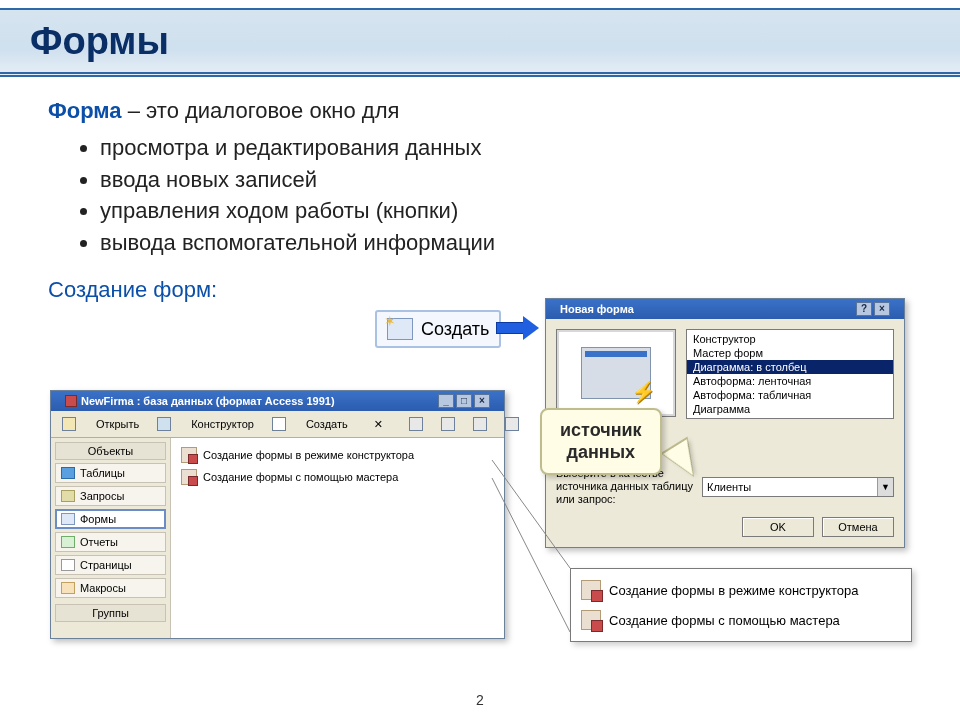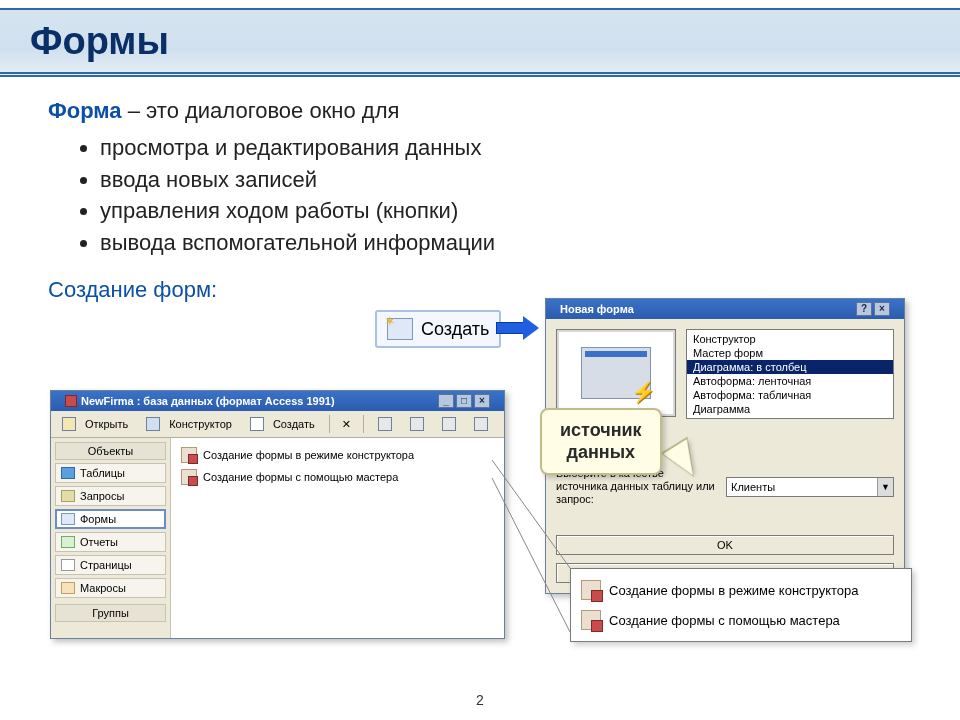--- a/index.html
+++ b/index.html
@@ -49,21 +49,21 @@
     width: 16px; height: 14px; background:#b7c7e0;
     border:1px solid #5b7599; font-size:10px; line-height:12px;
     text-align:center; color:#1a2a44;
   }
   .toolbar {
     display:flex; align-items:center; gap:4px;
     padding:3px 4px; background:#ece9d8;
     border-bottom:1px solid #b4aea0; font-size:11px;
   }
   .tb-btn {
-    display:inline-flex; align-items:center; gap:9px;
+    display:inline-flex; align-items:center; gap:20px;
     padding:2px 6px; border:1px solid transparent; border-radius:2px;
   }
   .tb-ico { width:14px; height:14px; display:inline-block; border:1px solid #6d819a; background:#fff; }
   .tb-sep { width:1px; height:18px; background:#b4aea0; margin:0 3px; }
 
   .db-body { display:flex; height: 200px; }
   .nav-col {
     width: 120px; background:#ece9d8; border-right:1px solid #c7c2b4;
     padding:4px; font-size:11px;
   }
@@ -151,31 +151,31 @@
     flex:1; background:#fff; border:1px solid #7a7a7a;
     font-size:11px; padding:2px 0;
   }
   .listbox .opt { padding:1px 6px; white-space:nowrap; }
   .listbox .opt.sel { background:#0a246a; color:#fff; }
   .src-row {
     display:flex; align-items:center; gap:8px; margin-top:48px;
   }
   .src-label { width:165px; font-size:11px; line-height:1.2; }
   .combo {
-    flex:1; display:flex; background:#fff; border:1px solid #7a7a7a; height:20px;
+    flex:1; display:flex; background:#fff; border:1px solid #7a7a7a; height:20px;gap:24px;
   }
   .combo input {
     flex:1; border:none; font-size:11px; padding:0 4px; outline:none;
   }
   .combo .dd {
     width:16px; background:#dcdcdc; border-left:1px solid #9a9a9a;
     display:flex; align-items:center; justify-content:center; font-size:9px;
   }
   .dlg-buttons {
-    display:flex; gap:8px; justify-content:flex-end; margin-top:28px;flex-direction:column;
+    display:flex; gap:8px; justify-content:flex-end; margin-top:10px;
   }
   .wbtn {
     min-width:72px; padding:3px 10px; font-size:11px;
     background:#ece9d8; border:1px solid #7a7a7a;
     box-shadow: inset 1px 1px 0 #fff;
   }
 
   
   .callout {
     position:absolute; left:540px; top:408px;

